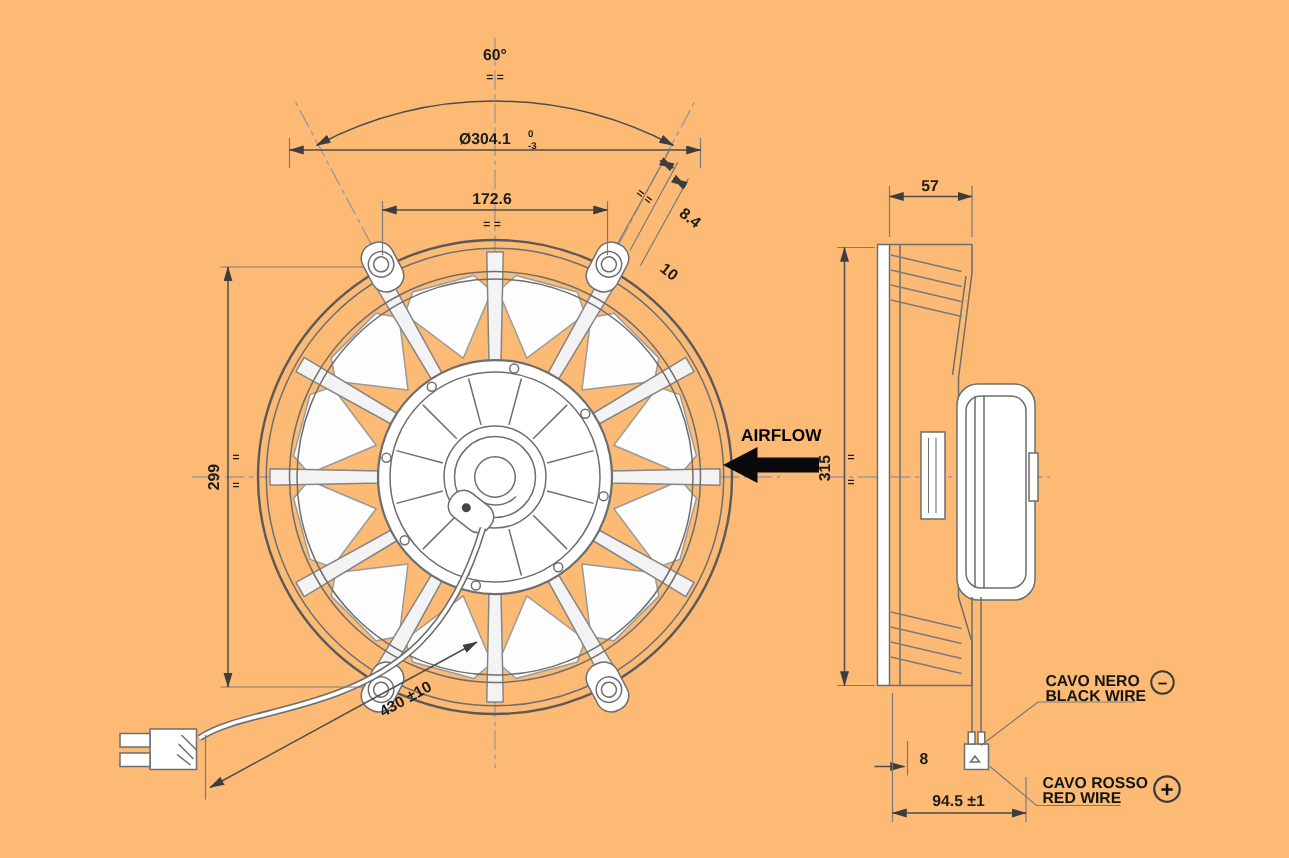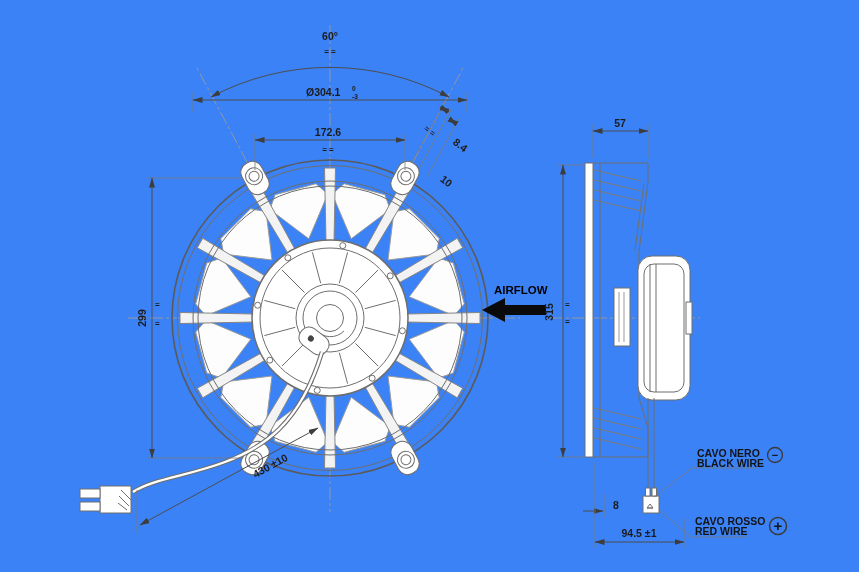--- a/index.html
+++ b/index.html
@@ -1,16 +1,16 @@
 <!DOCTYPE html>
 <html><head>
 <meta charset="utf-8">
 <style>
   html,body{margin:0;padding:0;background:#fff;}
-  .canvas{position:relative;width:859px;height:572px;background:#3b82f6;overflow:hidden;
+  .canvas{position:relative;width:859px;height:572px;background:#fdba74;overflow:hidden;
           font-family:"Liberation Sans",sans-serif;}
   svg{position:absolute;left:0;top:0;}
   .ln  {stroke:#6e6e6e;fill:none;stroke-width:1;}
   .lnf {stroke:#6e6e6e;fill:#ffffff;stroke-width:1;}
   .thick{stroke:#5a5a5a;stroke-width:1.6;fill:none;}
   .blade{stroke:#9a9a9a;fill:#fdfdfd;stroke-width:1;stroke-linejoin:round;}
   .strut{stroke:#858585;fill:#f3f3f3;stroke-width:1;stroke-linejoin:round;}
   .dim {stroke:#4d4d4d;fill:none;stroke-width:1;}
   .ext {stroke:#7a7a7a;fill:none;stroke-width:0.8;}
   .cl  {stroke:#9a9a9a;fill:none;stroke-width:0.9;stroke-dasharray:13 3 3 3;}

